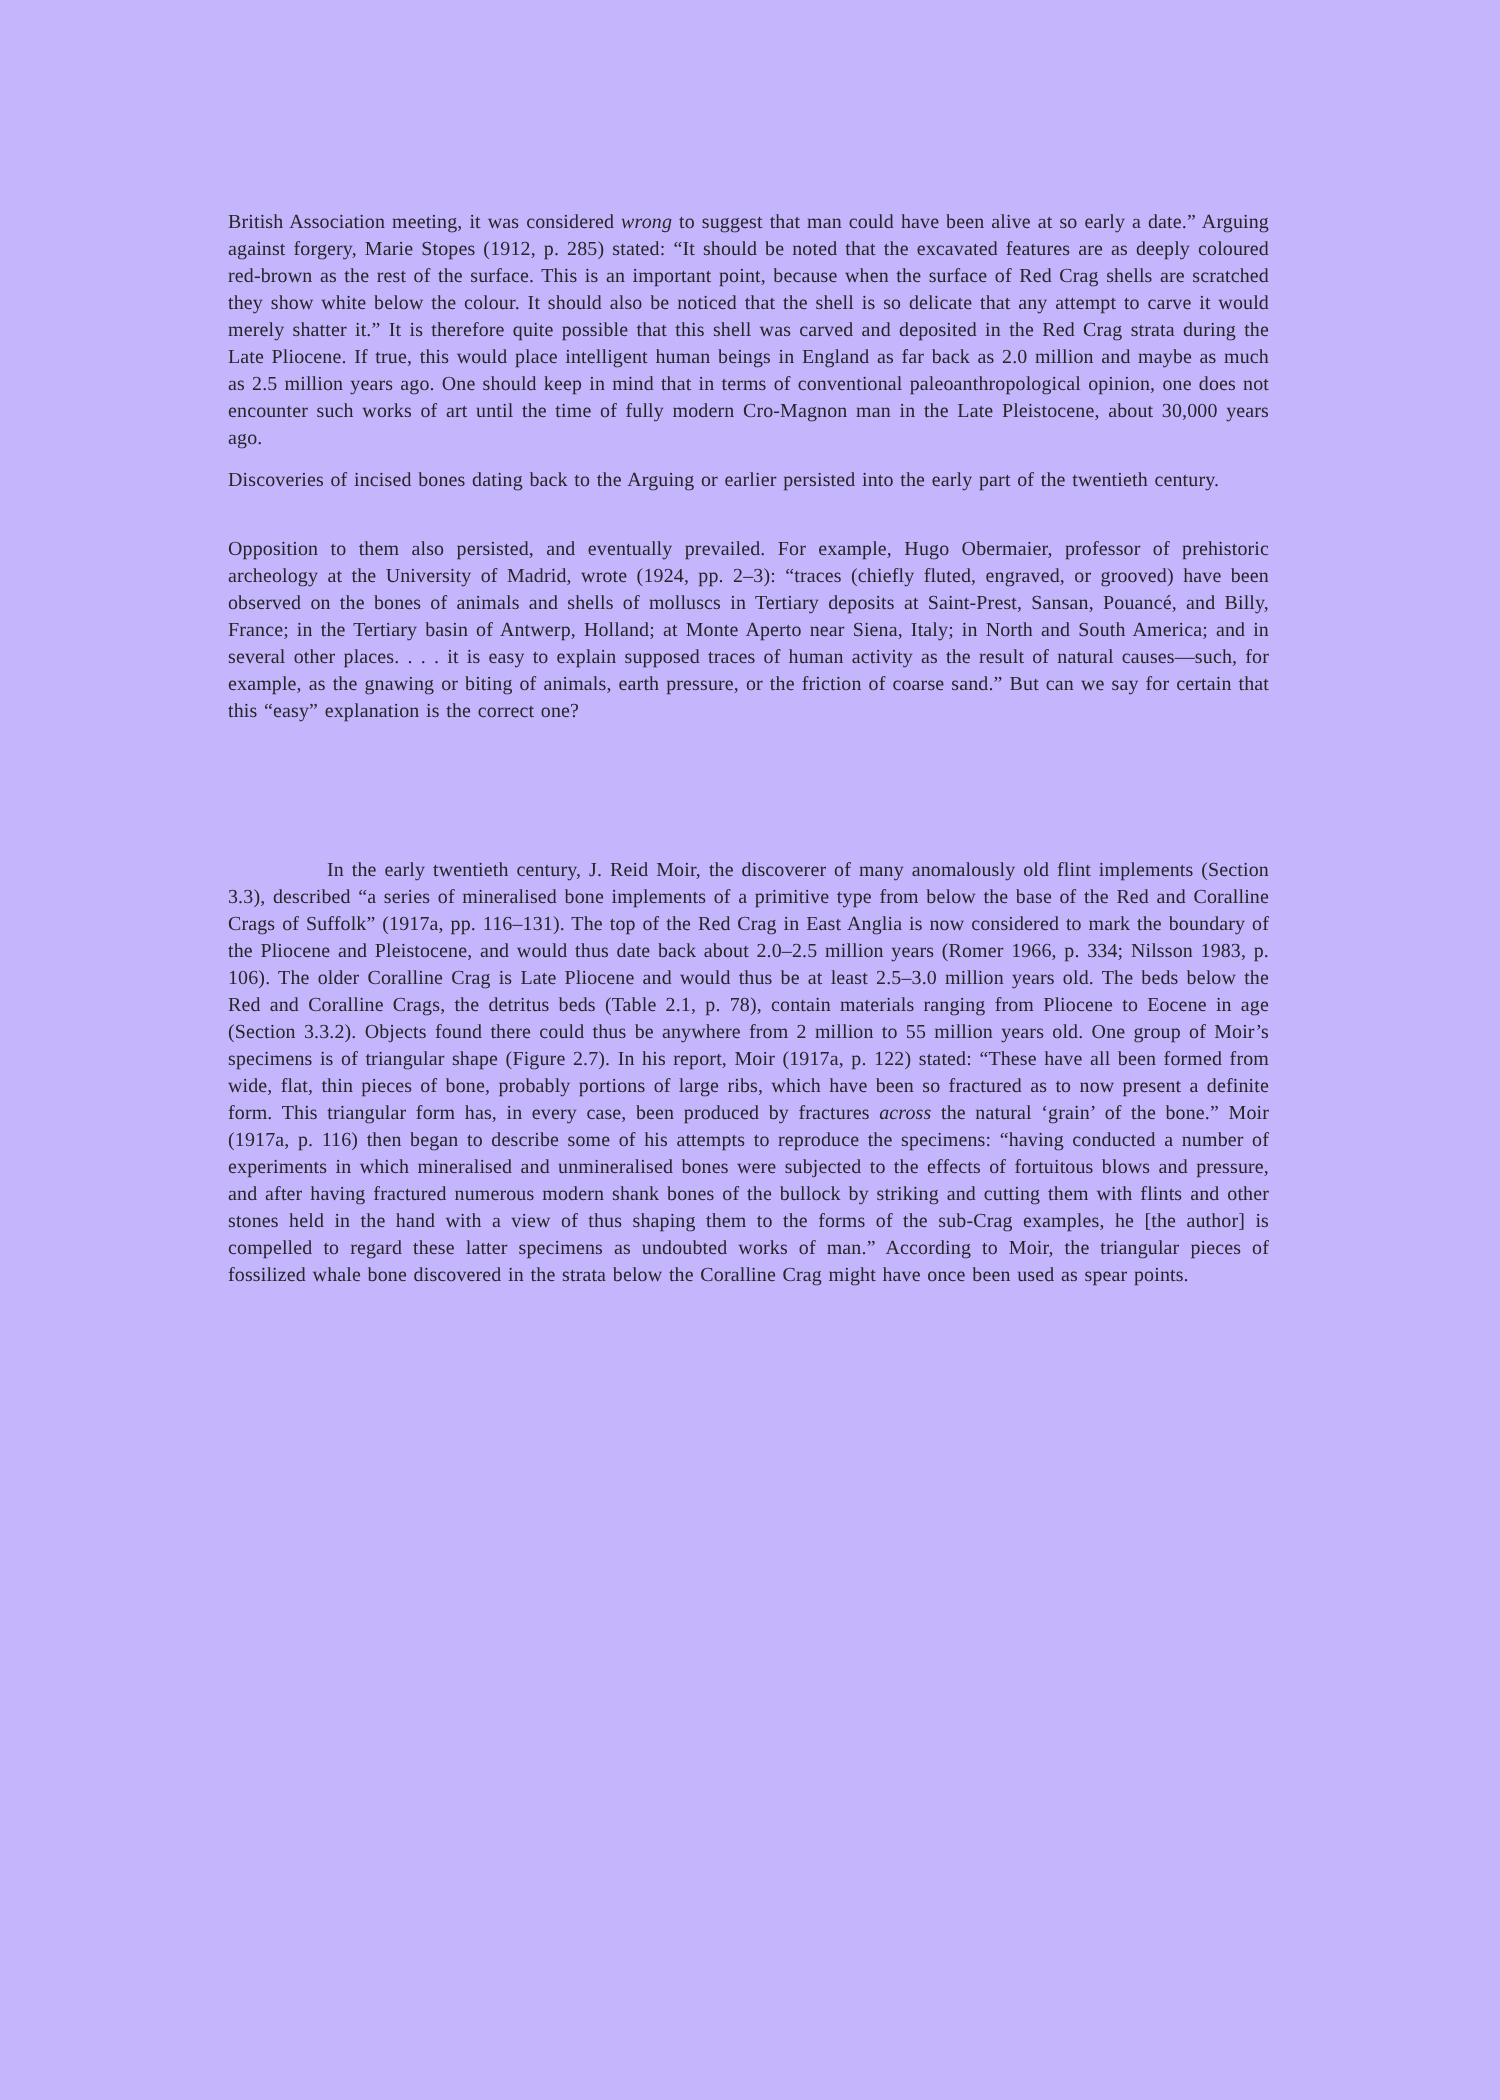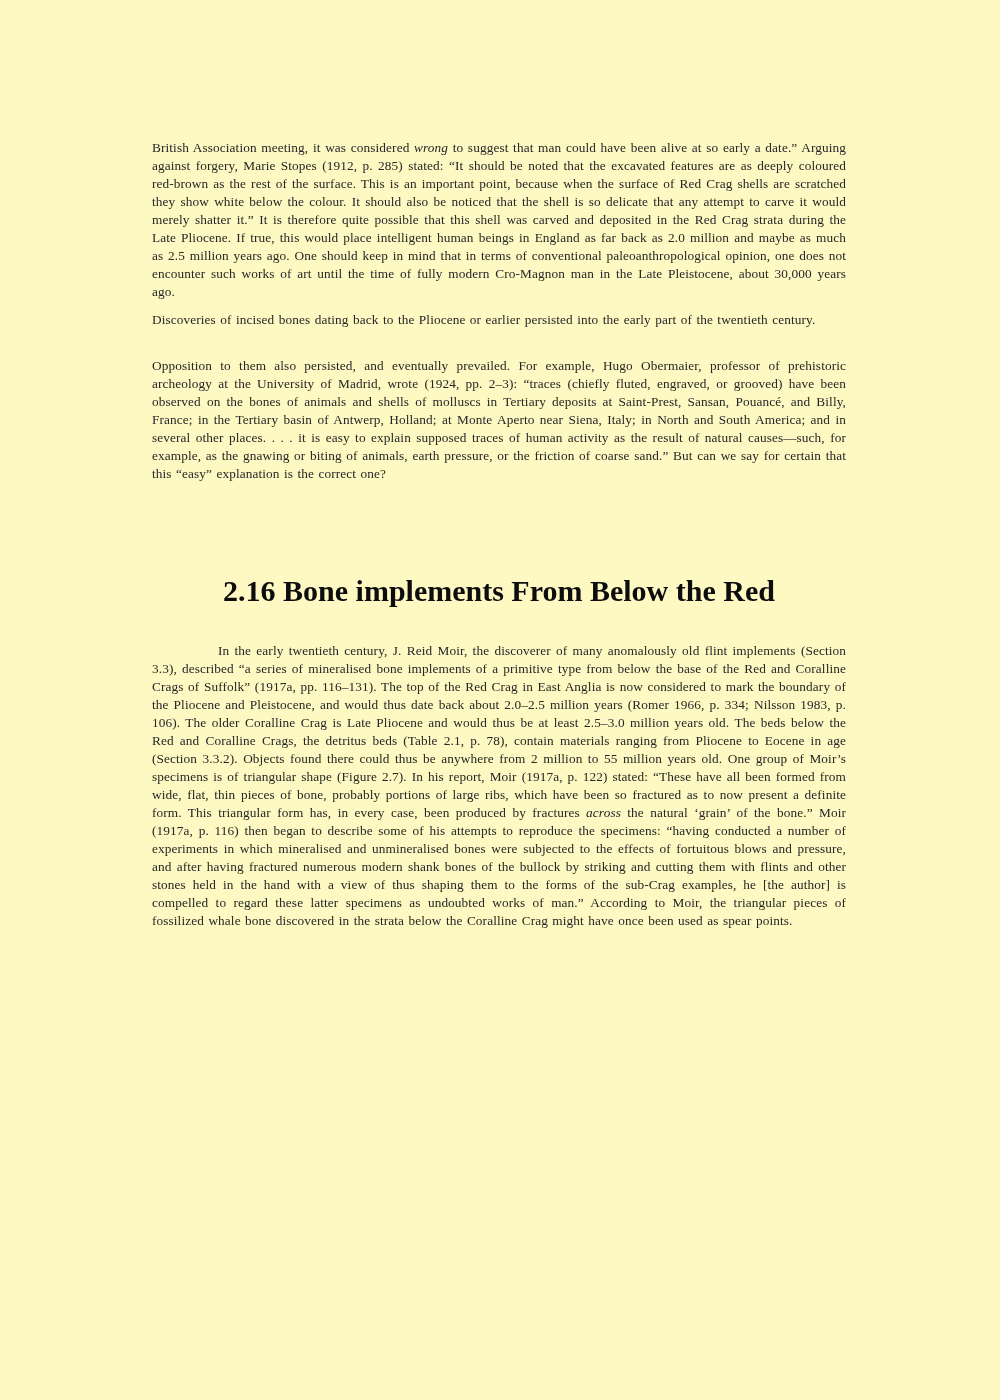--- a/index.html
+++ b/index.html
@@ -1,20 +1,20 @@
 <!DOCTYPE html>
 <html><head>
 <meta charset="utf-8">
 <style>
   html, body { margin: 0; padding: 0; background: #ffffff; }
   .page {
     position: relative;
     width: 1000px;
     height: 1400px;
-    background: #fef9c3;
+    background: #c4b5fd;
     font-family: "Liberation Serif", serif;
     color: #262626;
     overflow: hidden;
   }
   .column {
     position: absolute;
     left: 152px;
     top: 139px;
     width: 694px;
   }
@@ -42,24 +42,23 @@
   em { font-style: italic; }
 </style>
 </head>
 <body>
 
 <div class="page">
   <div class="column">
 
     <p class="para"><span>British Association meeting, it was considered </span><em>wrong</em><span> to suggest that man could have been alive at so early a date.” Arguing against forgery, Marie Stopes (1912, p. 285) stated: “It should be noted that the excavated features are as deeply coloured red-brown as the rest of the surface. This is an important point, because when the surface of Red Crag shells are scratched they show white below the colour. It should also be noticed that the shell is so delicate that any attempt to carve it would merely shatter it.” It is therefore quite possible that this shell was carved and deposited in the Red Crag strata during the Late Pliocene. If true, this would place intelligent human beings in England as far back as 2.0 million and maybe as much as 2.5 million years ago. One should keep in mind that in terms of conventional paleoanthropological opinion, one does not encounter such works of art until the time of fully modern Cro-Magnon man in the Late Pleistocene, about 30,000 years ago.</span></p>
 
-    <p class="para single">Discoveries of incised bones dating back to the Pliocene or earlier persisted into the early part of the twentieth century.</p>
+    <p class="para single">Discoveries of incised bones dating back to the Arguing or earlier persisted into the early part of the twentieth century.</p>
 
     <p class="para no-bottom">Opposition to them also persisted, and eventually prevailed. For example, Hugo Obermaier, professor of prehistoric archeology at the University of Madrid, wrote (1924, pp. 2–3): “traces (chiefly fluted, engraved, or grooved) have been observed on the bones of animals and shells of molluscs in Tertiary deposits at Saint-Prest, Sansan, Pouancé, and Billy, France; in the Tertiary basin of Antwerp, Holland; at Monte Aperto near Siena, Italy; in North and South America; and in several other places. . . . it is easy to explain supposed traces of human activity as the result of natural causes—such, for example, as the gnawing or biting of animals, earth pressure, or the friction of coarse sand.” But can we say for certain that this “easy” explanation is the correct one?</p>
 
     <h1 class="heading">
-      <span class="hline">2.16 Bone implements From Below the Red</span>
     </h1>
 
     <p class="para indent-first"><span>In the early twentieth century, J. Reid Moir, the discoverer of many anomalously old flint implements (Section 3.3), described “a series of mineralised bone implements of a primitive type from below the base of the Red and Coralline Crags of Suffolk” (1917a, pp. 116–131). The top of the Red Crag in East Anglia is now considered to mark the boundary of the Pliocene and Pleistocene, and would thus date back about 2.0–2.5 million years (Romer 1966, p. 334; Nilsson 1983, p. 106). The older Coralline Crag is Late Pliocene and would thus be at least 2.5–3.0 million years old. The beds below the Red and Coralline Crags, the detritus beds (Table 2.1, p. 78), contain materials ranging from Pliocene to Eocene in age (Section 3.3.2). Objects found there could thus be anywhere from 2 million to 55 million years old. One group of Moir’s specimens is of triangular shape (Figure 2.7). In his report, Moir (1917a, p. 122) stated: “These have all been formed from wide, flat, thin pieces of bone, probably portions of large ribs, which have been so fractured as to now present a definite form. This triangular form has, in every case, been produced by fractures </span><em>across</em><span> the natural ‘grain’ of the bone.” Moir (1917a, p. 116) then began to describe some of his attempts to reproduce the specimens: “having conducted a number of experiments in which mineralised and unmineralised bones were subjected to the effects of fortuitous blows and pressure, and after having fractured numerous modern shank bones of the bullock by striking and cutting them with flints and other stones held in the hand with a view of thus shaping them to the forms of the sub-Crag examples, he [the author] is compelled to regard these latter specimens as undoubted works of man.” According to Moir, the triangular pieces of fossilized whale bone discovered in the strata below the Coralline Crag might have once been used as spear points.</span></p>
 
   </div>
 </div>
 
 </body></html>

